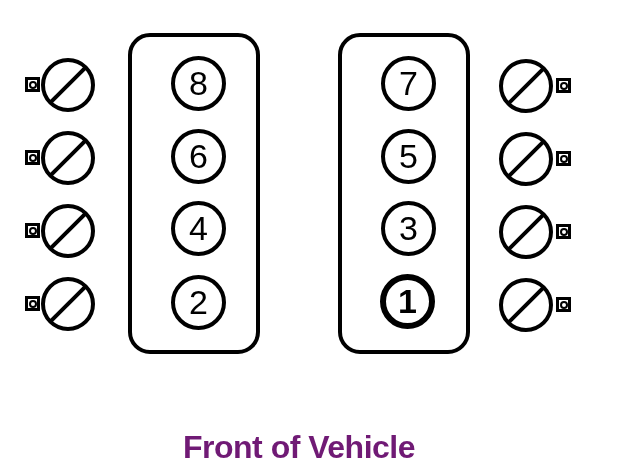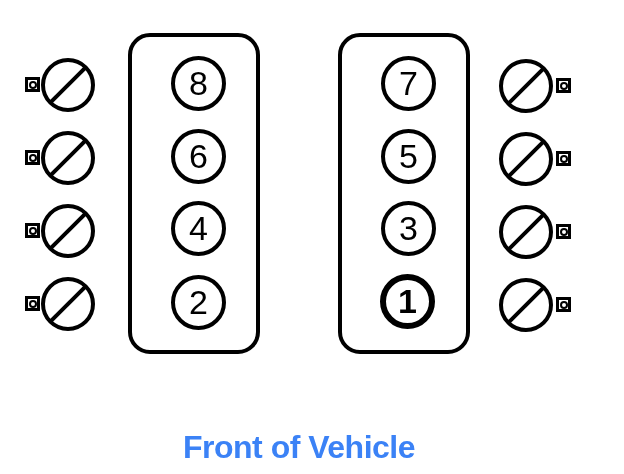--- a/index.html
+++ b/index.html
@@ -52,21 +52,21 @@
     box-sizing:border-box;
     background:#fff;
   }
   .caption{
     position:absolute;
     left:129px;top:429px;width:340px;
     text-align:center;
     font-size:32px;
     font-weight:bold;
     letter-spacing:-0.5px;
-    color:#3b82f6;
+    color:#701a75;
     white-space:nowrap;
   }
 </style>
 </head>
 <body>
 
 <div class="canvas">
 
   <div class="plug" style="left:40px;top:57px">
     <svg width="56" height="56" viewBox="0 0 56 56">

